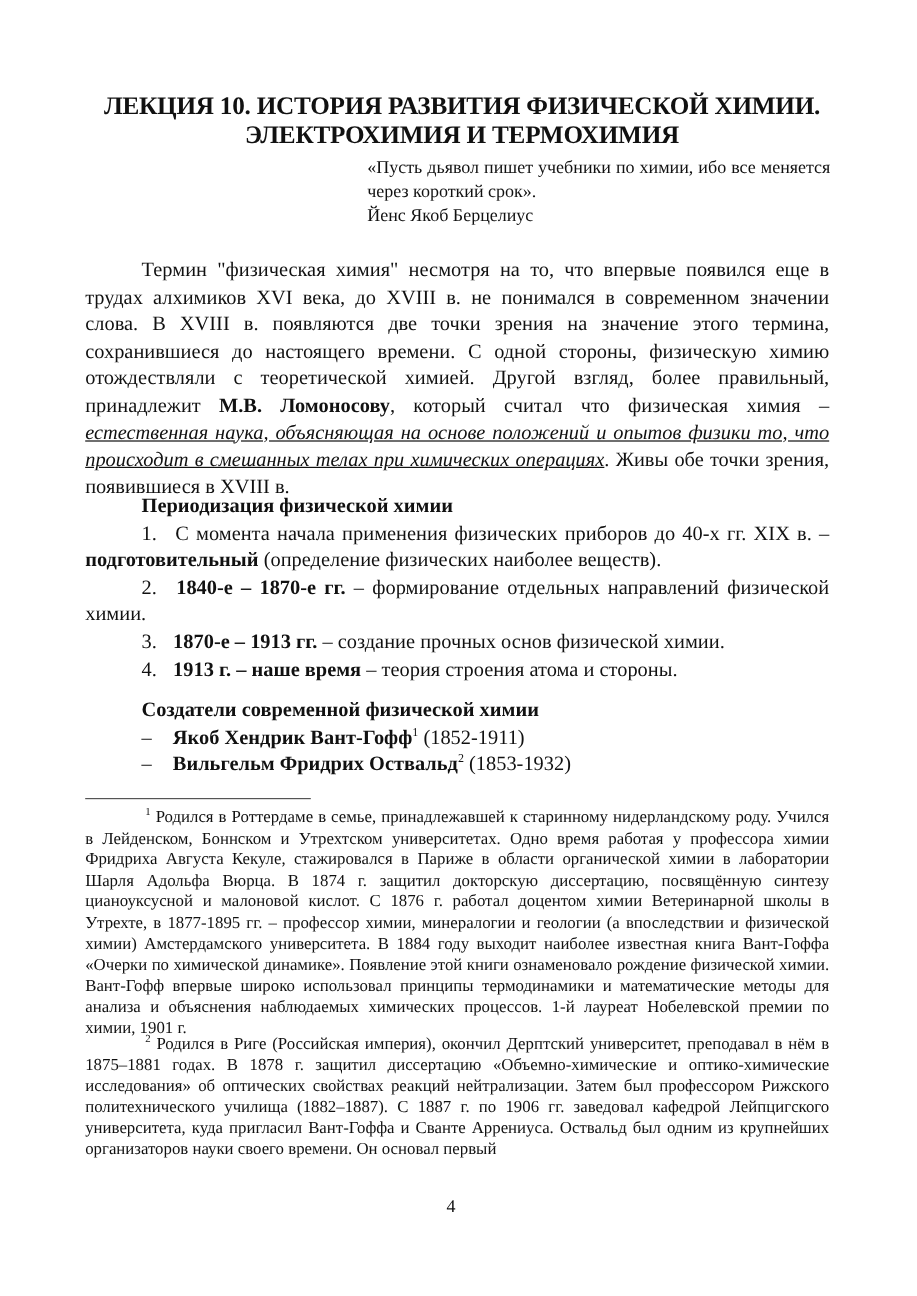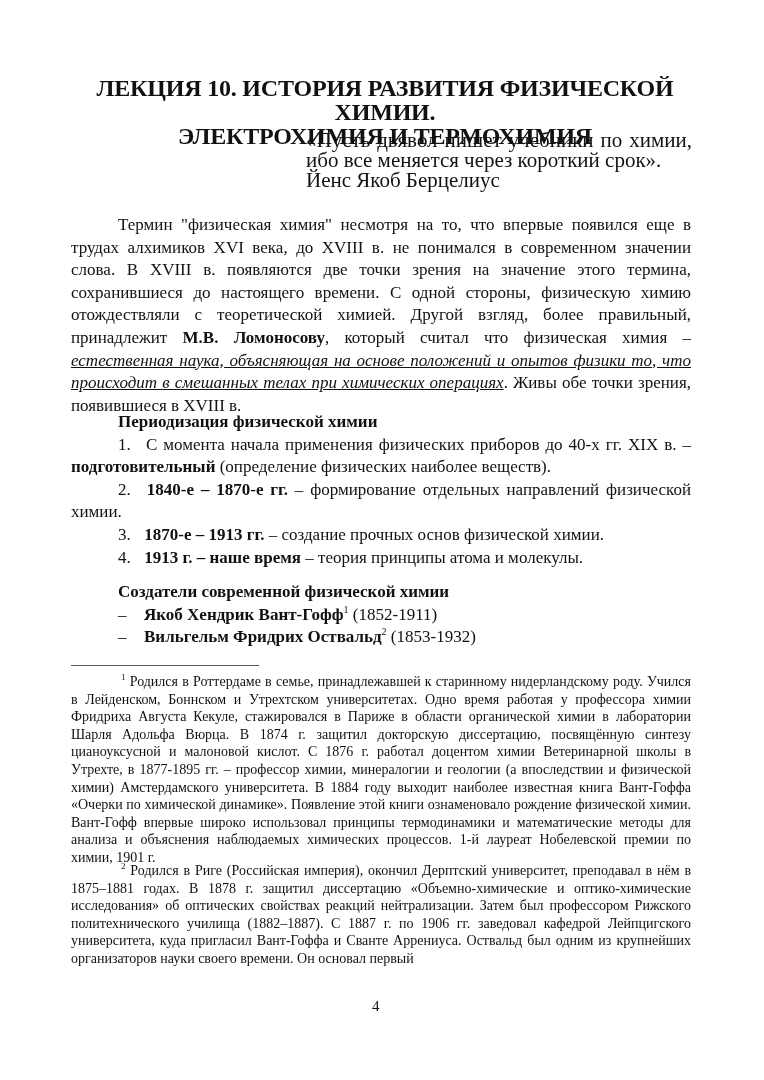--- a/index.html
+++ b/index.html
@@ -1,21 +1,21 @@
 <!DOCTYPE html>
 <html><head>
 <meta charset="utf-8">
 <style>
   html, body { margin: 0; padding: 0; background: #ffffff; }
   body { width: 764px; height: 1080px; position: relative; overflow: hidden;
          font-family: "Liberation Serif", "DejaVu Serif", serif; color: #111; }
   .page { position: absolute; left: 0; top: 0; width: 764px; height: 1080px; }
   .title { position: absolute; left: 60px; width: 650px; top: 76px; text-align: center;
-           font-weight: bold; font-size: 24px; line-height: 24px; letter-spacing: -0.2px; }
-  .epigraph { position: absolute; left: 306px; width: 386px; top: 130px; font-size: 21px; line-height: 20px; }
+           font-weight: bold; font-size: 21px; line-height: 24px; letter-spacing: -0.2px; }
+  .epigraph { position: absolute; left: 306px; width: 386px; top: 130px; font-size: 15px; line-height: 20px; }
   .epigraph .quote { text-align: justify; }
   .epigraph .author { text-align: left; }
   .body { position: absolute; left: 71px; width: 620px; font-size: 17px; line-height: 22.6px; text-align: justify; }
   .indent { text-indent: 47px; }
   .p1 { top: 214px; }
   .period { top: 411px; }
   .creators { top: 581px; }
   .h { font-weight: bold; padding-left: 47px; text-indent: 0; }
   .item { text-indent: 47px; }
   .item .num { display: inline-block; width: 22px; text-indent: 0; }
@@ -47,21 +47,21 @@
     <div class="author">Йенс Якоб Берцелиус</div>
   </div>
 
   <div class="body p1 indent"><span>Термин "физическая химия" несмотря на то, что впервые появился еще в трудах алхимиков XVI века, до XVIII в. не понимался в современном значении слова. В XVIII в. появляются две точки зрения на значение этого термина, сохранившиеся до настоящего времени. С одной стороны, физическую химию отождествляли с теоретической химией. Другой взгляд, более правильный, принадлежит </span><b>М.В. Ломоносову</b><span>, который считал что физическая химия – </span><i>естественная наука, объясняющая на основе положений и опытов физики то, что происходит в смешанных телах при химических операциях</i><span>. Живы обе точки зрения, появившиеся в XVIII в.</span></div>
 
   <div class="body period">
     <div class="h">Периодизация физической химии</div>
     <div class="item"><span class="num">1.</span> <span>С момента начала применения физических приборов до 40-х гг. XIX в. – </span><b>подготовительный</b><span> (определение физических наиболее веществ).</span></div>
     <div class="item"><span class="num">2.</span> <b>1840-е – 1870-е гг.</b><span> – формирование отдельных направлений физической химии.</span></div>
     <div class="item"><span class="num">3.</span> <b>1870-е – 1913 гг.</b><span> – создание прочных основ физической химии.</span></div>
-    <div class="item"><span class="num">4.</span> <b>1913 г. – наше время</b><span> – теория принципы атома и молекулы.</span></div>
+    <div class="item"><span class="num">4.</span> <b>1913 г. – наше время</b><span> – теория строения атома и стороны.</span></div>
   </div>
 
   <div class="body creators">
     <div class="h">Создатели современной физической химии</div>
     <div class="dash-item"><span class="dash">–</span><b>Якоб Хендрик Вант-Гофф</b><sup><a>1</a></sup><span> (1852-1911)</span></div>
     <div class="dash-item"><span class="dash">–</span><b>Вильгельм Фридрих Оствальд</b><sup><a>2</a></sup><span> (1853-1932)</span></div>
   </div>
 
   <div class="rule"></div>
 

